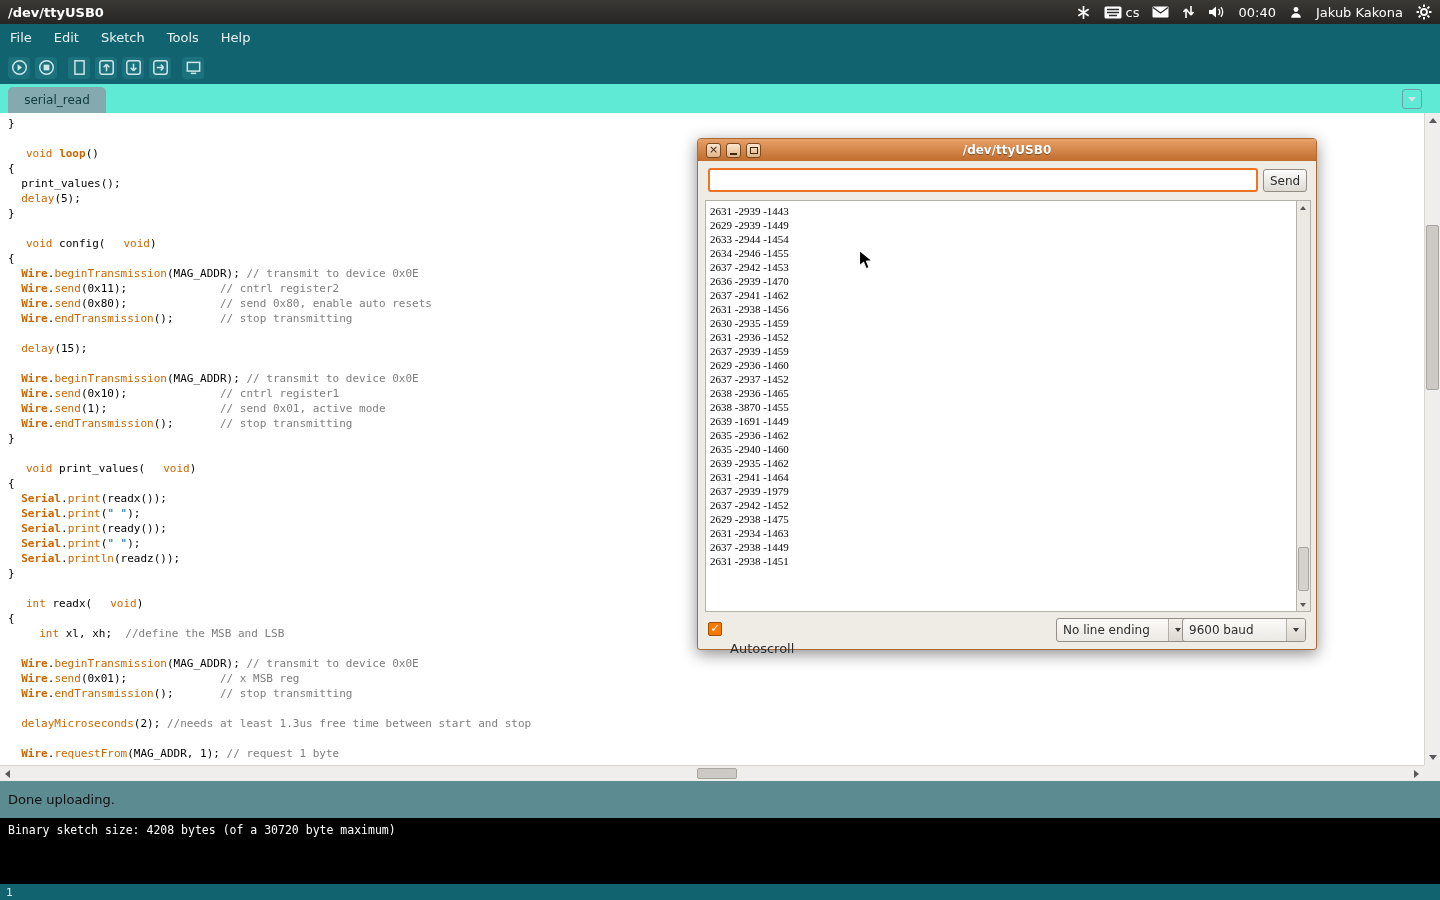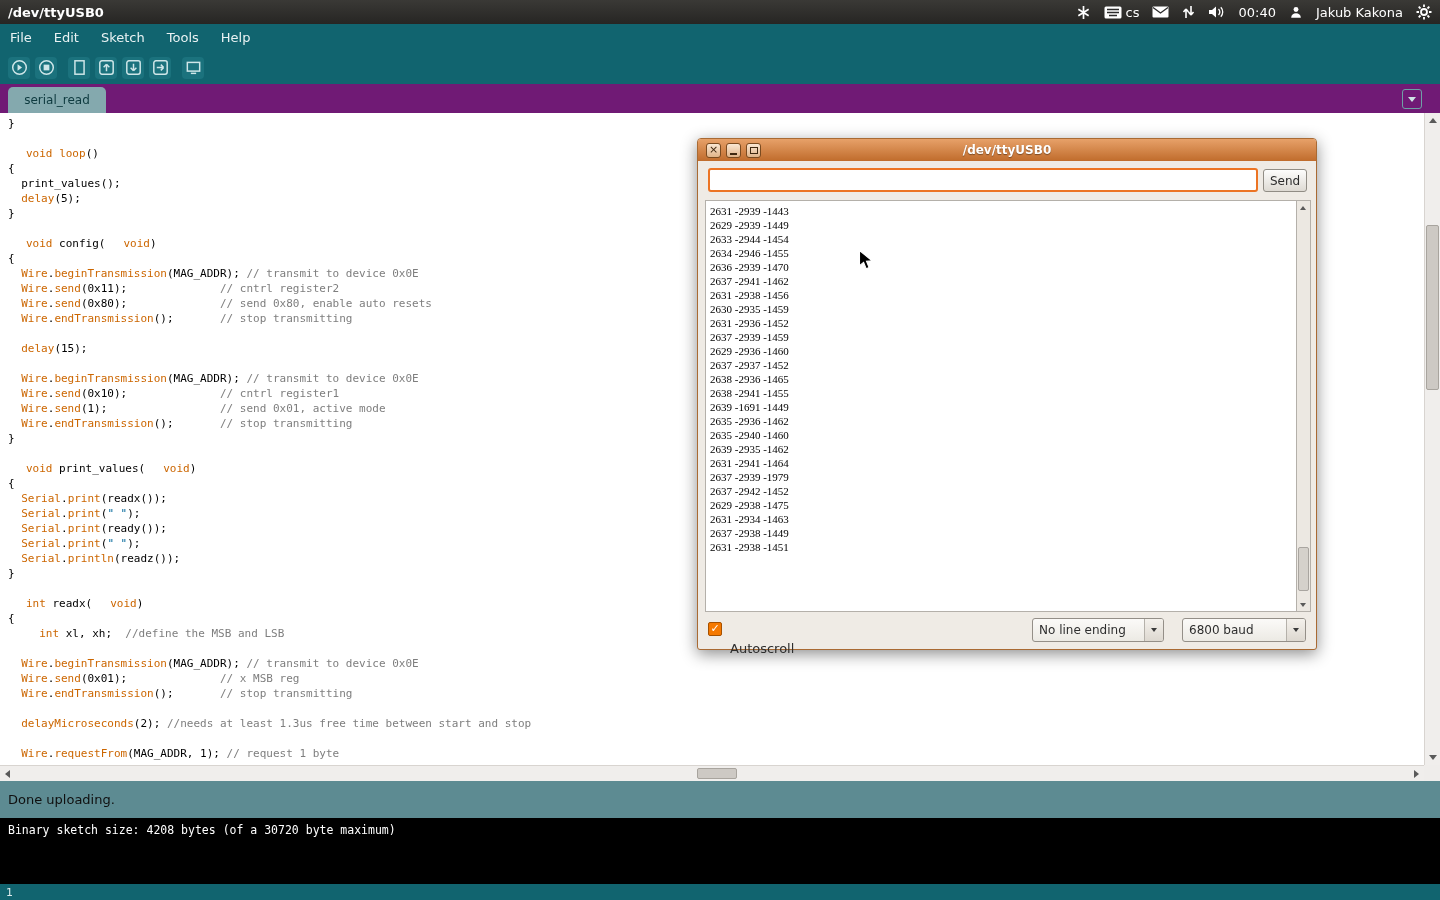--- a/index.html
+++ b/index.html
@@ -20,33 +20,33 @@
   .menubar { position:absolute; top:24px; left:0; right:0; height:27px; background:#11646f;
     display:flex; align-items:center; padding-left:10px; color:#e9f2f3; font-size:13px; z-index:5; }
   .menu-item { margin-right:22px; cursor:default; }
 
   .toolbar { position:absolute; top:51px; left:0; right:0; height:33px; background:#11646f;
     display:flex; align-items:center; padding-left:8px; gap:5px; z-index:5; }
   .tbtn { width:22px; height:22px; border-radius:4px; background:#1b727d;
     display:flex; align-items:center; justify-content:center; }
   .tbtn.gap { margin-left:6px; }
 
-  .tabstrip { position:absolute; top:84px; left:0; right:0; height:29px; background:#701a75; z-index:5; }
+  .tabstrip { position:absolute; top:84px; left:0; right:0; height:29px; background:#5eead4; z-index:5; }
   .tab { position:absolute; left:8px; bottom:0; height:26px; width:98px; background:#84a9ae;
     border-radius:5px 5px 0 0; display:flex; align-items:center; justify-content:center;
     font-size:12px; color:#0e3a3f; }
   .tab-menu { position:absolute; right:18px; top:5px; width:20px; height:20px;
     border:1px solid #6fa0a6; border-radius:3px; display:flex; align-items:center; justify-content:center; }
 
   
   .editor { position:absolute; top:113px; left:0; width:1424px; height:652px; background:#fff; overflow:hidden; }
   .code-area { position:absolute; top:3px; left:8px; font-family:"DejaVu Sans Mono","Liberation Mono",monospace;
     font-size:11px; line-height:15px; white-space:pre; color:#000; }
   .seg-k { color:#cc6600;margin-left:18px; }
-  .seg-b { color:#cc6600; font-weight:normal; }
+  .seg-b { color:#cc6600; font-weight:bold; }
   .seg-f { color:#cc6600; }
   .seg-c { color:#7e7e7e; }
   .seg-s { color:#006699; }
   .seg-p { color:#000000; }
 
   
   .vscroll { position:absolute; top:113px; right:0; width:16px; height:652px; background:#f0eeec; border-left:1px solid #d8d4d0; z-index:6; }
   .vscroll .thumb { position:absolute; top:112px; left:1px; width:13px; height:165px; background:#cdc9c4; border:1px solid #a8a49e; border-radius:2px; }
   .hscroll { position:absolute; top:765px; left:0; width:1424px; height:16px; background:#f0eeec; border-top:1px solid #d8d4d0; z-index:6; }
   .hscroll .thumb { position:absolute; top:2px; left:697px; width:40px; height:11px; background:#cdc9c4; border:1px solid #a8a49e; border-radius:2px; }
@@ -97,21 +97,21 @@
 
   .sw-bottom { position:absolute; left:0; right:0; top:478px; height:26px; }
   .sw-check { position:absolute; left:10px; top:5px; width:14px; height:14px; background:#f57900;
     border:1px solid #a65100; border-radius:2px; color:#fff; font-size:11px; line-height:12px; text-align:center; }
   .sw-check-label { position:absolute; left:32px; top:4px; font-size:13px; color:#2e2e2e;margin-top:20px; }
   .sw-combo { position:absolute; top:1px; height:24px; border:1px solid #948f88; border-radius:3px;
     background:linear-gradient(#fbfaf8,#eceae4); display:flex; align-items:center; }
   .sw-combo .txt { flex:1; font-size:12px; color:#2e2e2e; padding:0 6px; white-space:nowrap; overflow:hidden; }
   .sw-combo .arrow-part { width:19px; align-self:stretch; border-left:1px solid #b5b1aa;
     display:flex; align-items:center; justify-content:center; background:linear-gradient(#f4f1ec,#ddd8d0); border-radius:0 2px 2px 0; }
-  .combo-le { right:152px; width:132px; }
+  .combo-le { right:128px; width:132px; }
   .combo-baud { right:10px; width:124px; }
 
   .cursor { position:absolute; left:858px; top:249px; z-index:100; }
 </style>
 </head>
 <body>
 
 <div class="screen">
 
   <div class="top-panel">
@@ -281,30 +281,31 @@
     <input class="sw-input" type="text" value="" style="">
     <div class="sw-send">
       <span>Send</span>
     </div>
 
     <div class="sw-output">
         <div class="serial-line">2631 -2939 -1443</div>
         <div class="serial-line">2629 -2939 -1449</div>
         <div class="serial-line">2633 -2944 -1454</div>
         <div class="serial-line">2634 -2946 -1455</div>
+        <div class="serial-line">2637 -2942 -1453</div>
         <div class="serial-line">2636 -2939 -1470</div>
         <div class="serial-line">2637 -2941 -1462</div>
         <div class="serial-line">2631 -2938 -1456</div>
         <div class="serial-line">2630 -2935 -1459</div>
         <div class="serial-line">2631 -2936 -1452</div>
         <div class="serial-line">2637 -2939 -1459</div>
         <div class="serial-line">2629 -2936 -1460</div>
         <div class="serial-line">2637 -2937 -1452</div>
         <div class="serial-line">2638 -2936 -1465</div>
-        <div class="serial-line">2638 -2941 -1455</div>
+        <div class="serial-line">2638 -3870 -1455</div>
         <div class="serial-line">2639 -1691 -1449</div>
         <div class="serial-line">2635 -2936 -1462</div>
         <div class="serial-line">2635 -2940 -1460</div>
         <div class="serial-line">2639 -2935 -1462</div>
         <div class="serial-line">2631 -2941 -1464</div>
         <div class="serial-line">2637 -2939 -1979</div>
         <div class="serial-line">2637 -2942 -1452</div>
         <div class="serial-line">2629 -2938 -1475</div>
         <div class="serial-line">2631 -2934 -1463</div>
         <div class="serial-line">2637 -2938 -1449</div>
@@ -323,21 +324,21 @@
     <div class="sw-bottom">
       <div class="sw-check"><span>✓</span></div>
       <span class="sw-check-label">Autoscroll</span>
       <div class="sw-combo combo-le">
         <span class="txt">No line ending</span>
         <span class="arrow-part">
             <span class="tri-down" style="border-left-width:3.5px;border-right-width:3.5px;border-top-width:4.5px;border-top-color:#3a3a3a;"></span>
           </span>
       </div>
       <div class="sw-combo combo-baud">
-        <span class="txt">6800 baud</span>
+        <span class="txt">9600 baud</span>
         <span class="arrow-part">
             <span class="tri-down" style="border-left-width:3.5px;border-right-width:3.5px;border-top-width:4.5px;border-top-color:#3a3a3a;"></span>
           </span>
       </div>
     </div>
   </div>
 
   <svg class="cursor" width="18" height="24" viewBox="0 0 18 24">
     <path d="M1.5 1.5v15.2l4.1-3.3 2.6 6.3 2.9-1.2-2.6-6.2 5.6-.6z" fill="#000" stroke="#fff" stroke-width="1.1"></path>
   </svg>

